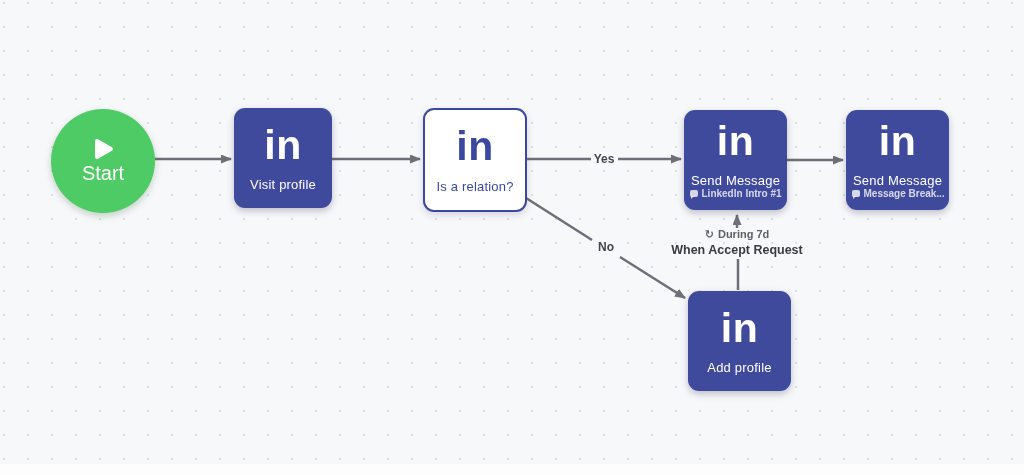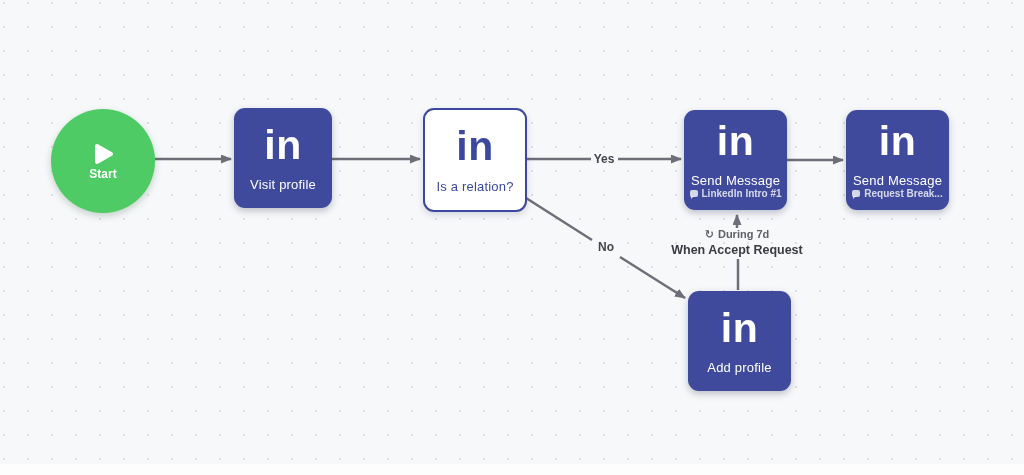--- a/index.html
+++ b/index.html
@@ -52,21 +52,21 @@
   .chat-icon::after{
     content:"";position:absolute;left:1px;bottom:-2px;
     border-left:3px solid currentColor;border-bottom:3px solid transparent;
   }
   .node-start{
     left:51px;top:109px;width:104px;height:104px;
     border-radius:50%;
     background:#4ecb64;
     box-shadow:0 3px 7px rgba(40,90,50,.25);
   }
-  .node-start .start-label{font-size:12px;font-weight:700;margin-top:1px;}
+  .node-start .start-label{font-size:20px;font-weight:400;margin-top:1px;}
   .node-visit{left:234px;top:108px;width:98px;height:100px;}
   .node-condition{
     left:423px;top:108px;width:104px;height:104px;
     background:#fff;border:2px solid #3b48a0;color:#3b48a0;
     box-sizing:border-box;
     box-shadow:0 3px 7px rgba(40,45,80,.16);
   }
   .node-condition .in-icon{margin-bottom:12px;}
   .node-send1{left:684px;top:110px;width:103px;height:100px;}
   .node-send2{left:846px;top:110px;width:103px;height:100px;}
@@ -127,21 +127,21 @@
         <span class="chat-icon"></span>
         <span>LinkedIn Intro #1</span>
       </div>
   </div>
 
   <div class="node node-send2">
     <div class="in-icon">in</div>
     <div class="node-label">Send Message</div>
     <div class="node-sublabel">
         <span class="chat-icon"></span>
-        <span>Request Break...</span>
+        <span>Message Break...</span>
       </div>
   </div>
 
   <div class="node node-add">
     <div class="in-icon">in</div>
     <div class="node-label">Add profile</div>
   </div>
 
   <div class="bottom-strip"></div>
 </div>

